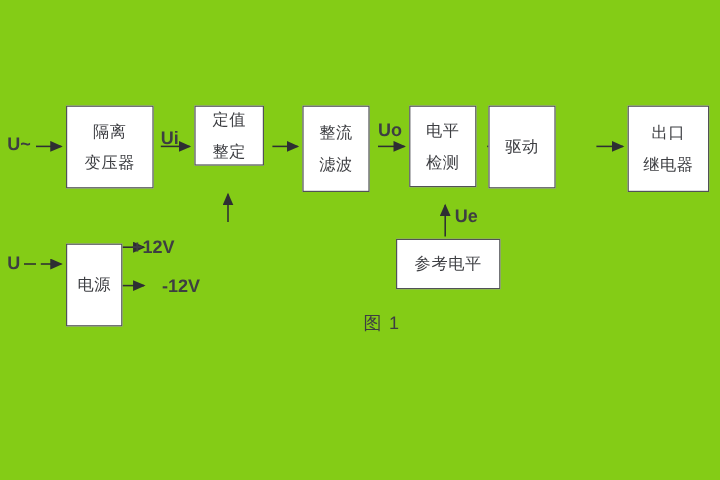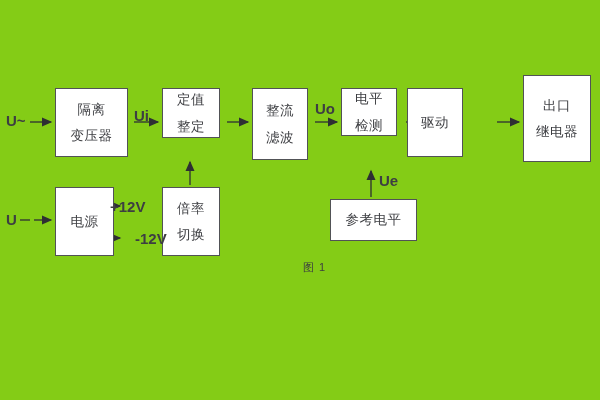--- a/index.html
+++ b/index.html
@@ -39,21 +39,21 @@
     position: absolute;
     color: #3d3e42;
     font-size: 15px;
     font-weight: 600;
     line-height: 1;
     white-space: nowrap;
   }
   .caption {
     position: absolute;
     color: #3d3e42;
-    font-size: 11px;
+    font-size: 15px;
     font-weight: 500;
     line-height: 1;
     letter-spacing: 1px;
   }
 </style>
 </head>
 <body>
 
 <div class="stage">
 
@@ -87,42 +87,38 @@
   <div class="box" style="left:162px;top:88px;width:58px;height:50px">
     <span>定值</span>
     <span>整定</span>
   </div>
 
   <div class="box" style="left:252px;top:88px;width:56px;height:72px">
     <span>整流</span>
     <span>滤波</span>
   </div>
 
-  <div class="box" style="left:341px;top:88px;width:56px;height:48px">
+  <div class="box" style="left:341px;top:88px;width:56px;height:68px">
     <span>电平</span>
     <span>检测</span>
   </div>
 
   <div class="box" style="left:407px;top:88px;width:56px;height:69px">
     <span>驱动</span>
   </div>
 
-  <div class="box" style="left:523px;top:75px;width:68px;height:87px">
+  <div class="box" style="left:523px;top:88px;width:68px;height:72px">
     <span>出口</span>
     <span>继电器</span>
   </div>
 
-  <div class="box" style="left:55px;top:187px;width:59px;height:69px">
+  <div class="box" style="left:55px;top:203px;width:47px;height:69px">
     <span>电源</span>
   </div>
 
-  <div class="box" style="left:162px;top:187px;width:58px;height:69px">
-    <span>倍率</span>
-    <span>切换</span>
-  </div>
 
   <div class="box" style="left:330px;top:199px;width:87px;height:42px">
     <span>参考电平</span>
   </div>
 
   <div class="sig" style="left:6px;top:113px">U~</div>
   <div class="sig" style="left:134px;top:108px">Ui</div>
   <div class="sig" style="left:315px;top:101px">Uo</div>
   <div class="sig" style="left:6px;top:212px">U</div>
   <div class="sig" style="left:110px;top:199px">+12V</div>

